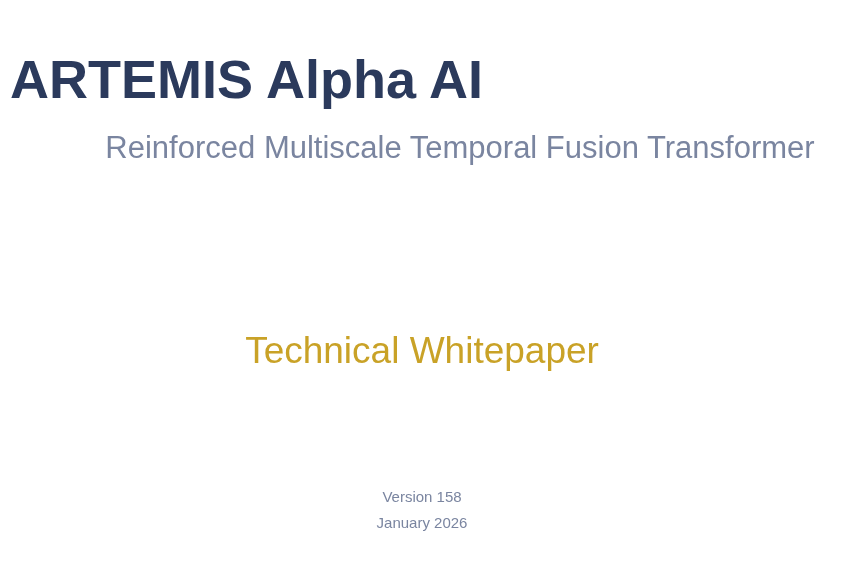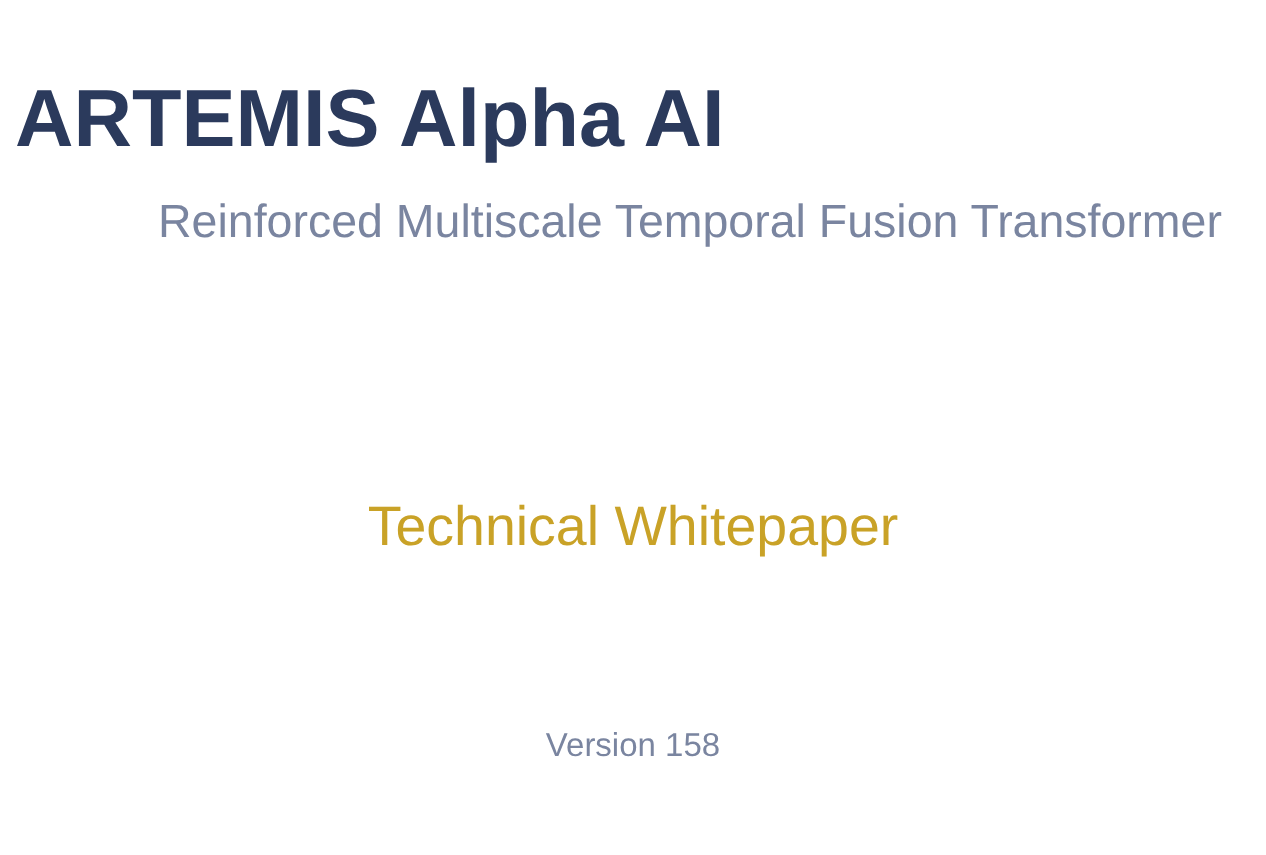--- a/index.html
+++ b/index.html
@@ -60,21 +60,21 @@
     line-height: 1.0;
     color: #c9a227;
     white-space: nowrap;
   }
   .doc-version {
     position: absolute;
     top: 484px;
     left: 0;
     width: 844px;
     text-align: center;
-    font-size: 22px;
+    font-size: 15px;
     font-weight: normal;
     line-height: 26px;
     color: #7a85a0;
   }
   .doc-version .ver-line {
     display: block;
     white-space: nowrap;
   }
 </style>
 </head>
@@ -85,15 +85,16 @@
   <h1 class="doc-title">ARTEMIS Alpha AI</h1>
 
   <div class="doc-subtitle">
     <span class="sub-line">Reinforced Multiscale Temporal Fusion Transformer</span>
   </div>
 
   <div class="doc-kicker">Technical Whitepaper</div>
 
   <div class="doc-version">
     <span class="ver-line">Version 158</span>
+    <span class="ver-line">January 2026</span>
   </div>
 
 </div>
 
 </body></html>

